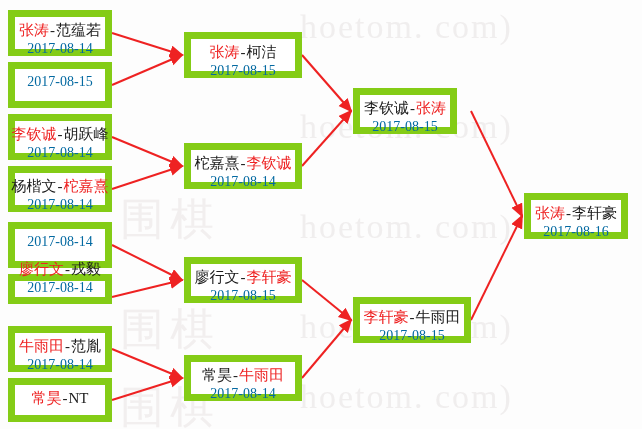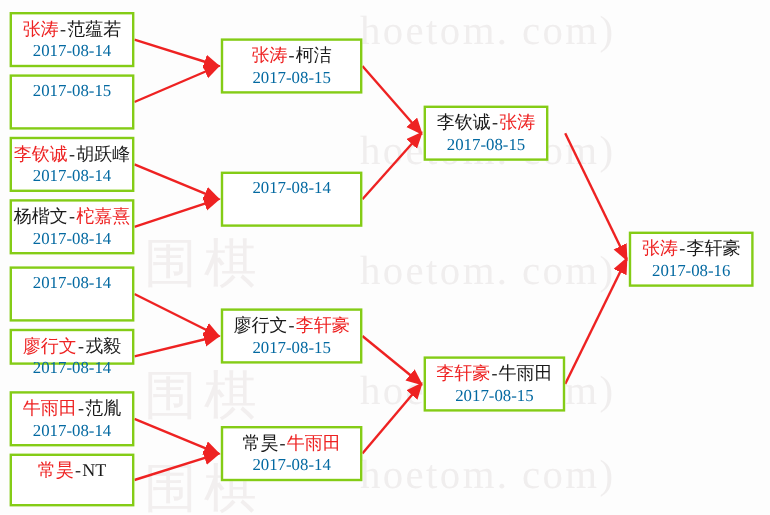--- a/index.html
+++ b/index.html
@@ -41,21 +41,21 @@
     width: 642px;
     height: 429px;
     z-index: 1;
     pointer-events: none;
   }
 
   
   .match {
     position: absolute;
     box-sizing: border-box;
-    border: 2px solid #84cc16;
+    border: 7px solid #84cc16;
     background: #ffffff;
     z-index: 2;
     display: flex;
     flex-direction: column;
     align-items: center;
     justify-content: flex-start;
     padding-top: 4px;
   }
   .players {
     font-size: 15px;
@@ -124,36 +124,37 @@
       <div class="players"><span class="pname win">李钦诚</span><span class="dash">-</span><span class="pname">胡跃峰</span></div>
       <div class="mdate">2017-08-14</div>
     </div>
     <div class="match" style="left: 8px; top: 166px; width: 104px; height: 46px;">
       <div class="players"><span class="pname">杨楷文</span><span class="dash">-</span><span class="pname win">柁嘉熹</span></div>
       <div class="mdate">2017-08-14</div>
     </div>
     <div class="match" style="left: 8px; top: 222px; width: 104px; height: 46px;">
       <div class="mdate">2017-08-14</div>
     </div>
-    <div class="match" style="left: 8px; top: 274px; width: 104px; height: 30px;">
+    <div class="match" style="left: 8px; top: 274px; width: 104px; height: 30px; justify-content: flex-end;">
       <div class="players"><span class="pname win">廖行文</span><span class="dash">-</span><span class="pname">戎毅</span></div>
       <div class="mdate">2017-08-14</div>
     </div>
     <div class="match" style="left: 8px; top: 326px; width: 104px; height: 46px;">
       <div class="players"><span class="pname win">牛雨田</span><span class="dash">-</span><span class="pname">范胤</span></div>
       <div class="mdate">2017-08-14</div>
     </div>
     <div class="match" style="left: 8px; top: 378px; width: 104px; height: 44px;">
       <div class="players"><span class="pname win">常昊</span><span class="dash">-</span><span class="pname">NT</span></div>
     </div>
     <div class="match" style="left: 184px; top: 32px; width: 118px; height: 46px;">
       <div class="players"><span class="pname win">张涛</span><span class="dash">-</span><span class="pname">柯洁</span></div>
       <div class="mdate">2017-08-15</div>
     </div>
     <div class="match" style="left: 184px; top: 143px; width: 118px; height: 46px;">
+      <div class="players"><span class="pname">柁嘉熹</span><span class="dash">-</span><span class="pname win">李钦诚</span></div>
       <div class="mdate">2017-08-14</div>
     </div>
     <div class="match" style="left: 184px; top: 257px; width: 118px; height: 46px;">
       <div class="players"><span class="pname">廖行文</span><span class="dash">-</span><span class="pname win">李轩豪</span></div>
       <div class="mdate">2017-08-15</div>
     </div>
     <div class="match" style="left: 184px; top: 355px; width: 118px; height: 46px;">
       <div class="players"><span class="pname">常昊</span><span class="dash">-</span><span class="pname win">牛雨田</span></div>
       <div class="mdate">2017-08-14</div>
     </div>

